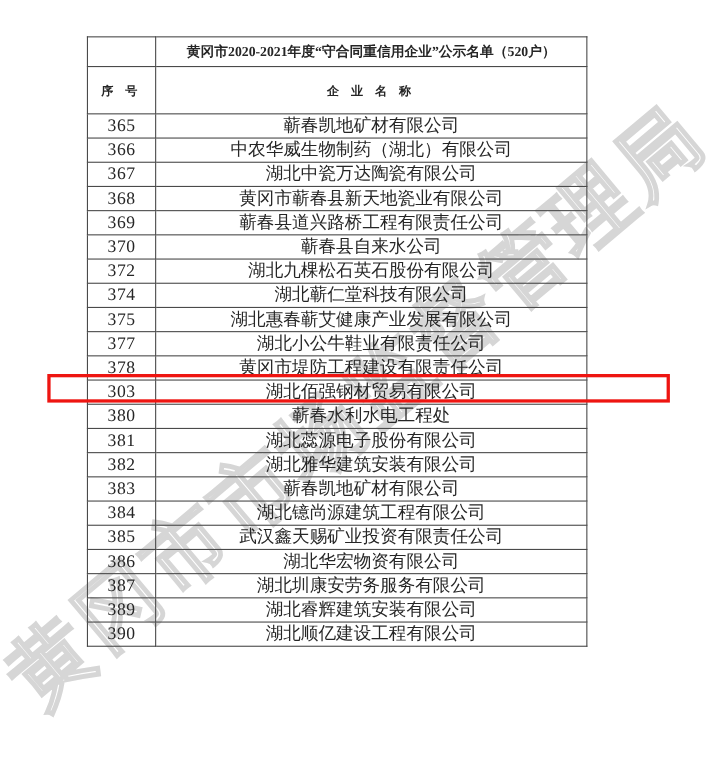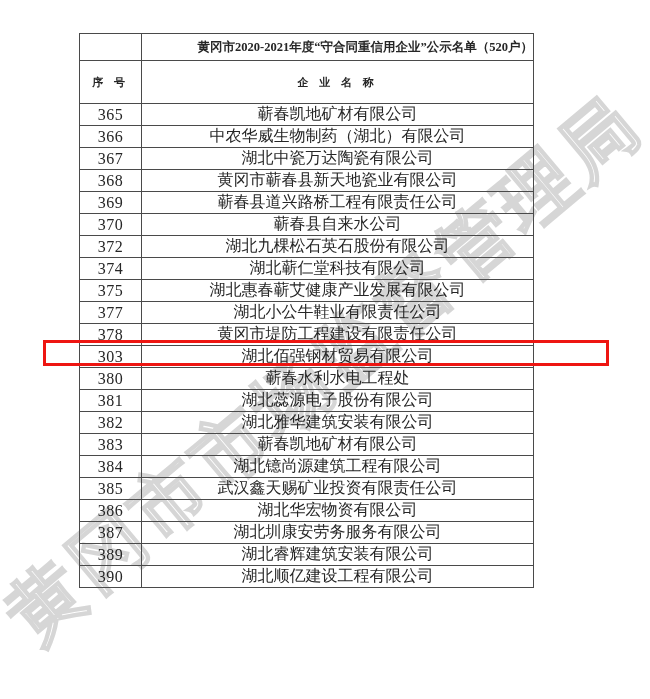--- a/index.html
+++ b/index.html
@@ -18,21 +18,21 @@
   table.company-table{
     position:absolute;left:79px;top:33px;width:454px;
     border-collapse:collapse;table-layout:fixed;z-index:1;background:transparent;
   }
   td{
     border:1px solid #4a4a4a;text-align:center;vertical-align:middle;
     color:#262626;padding:0;overflow:hidden;white-space:nowrap;
   }
   .col-no{width:62px;}
   .col-name{width:392px;}
-  .title-row td{height:26px;text-align:right;}
+  .title-row td{height:26px;}
   .title-cell{font-weight:bold;font-size:12.5px;}
   .header-row td{height:42px;font-weight:bold;font-size:11px;letter-spacing:4px;}
   .data-row td{height:20.7px;font-size:16px;}
   .no-cell{font-size:11px;letter-spacing:0.5px;}
   .highlight-box{
     position:absolute;left:43px;width:560px;top:344px;height:20px;
     border:3px solid #ee1511;z-index:5;pointer-events:none;background:transparent;
   }
 </style>
 </head>

